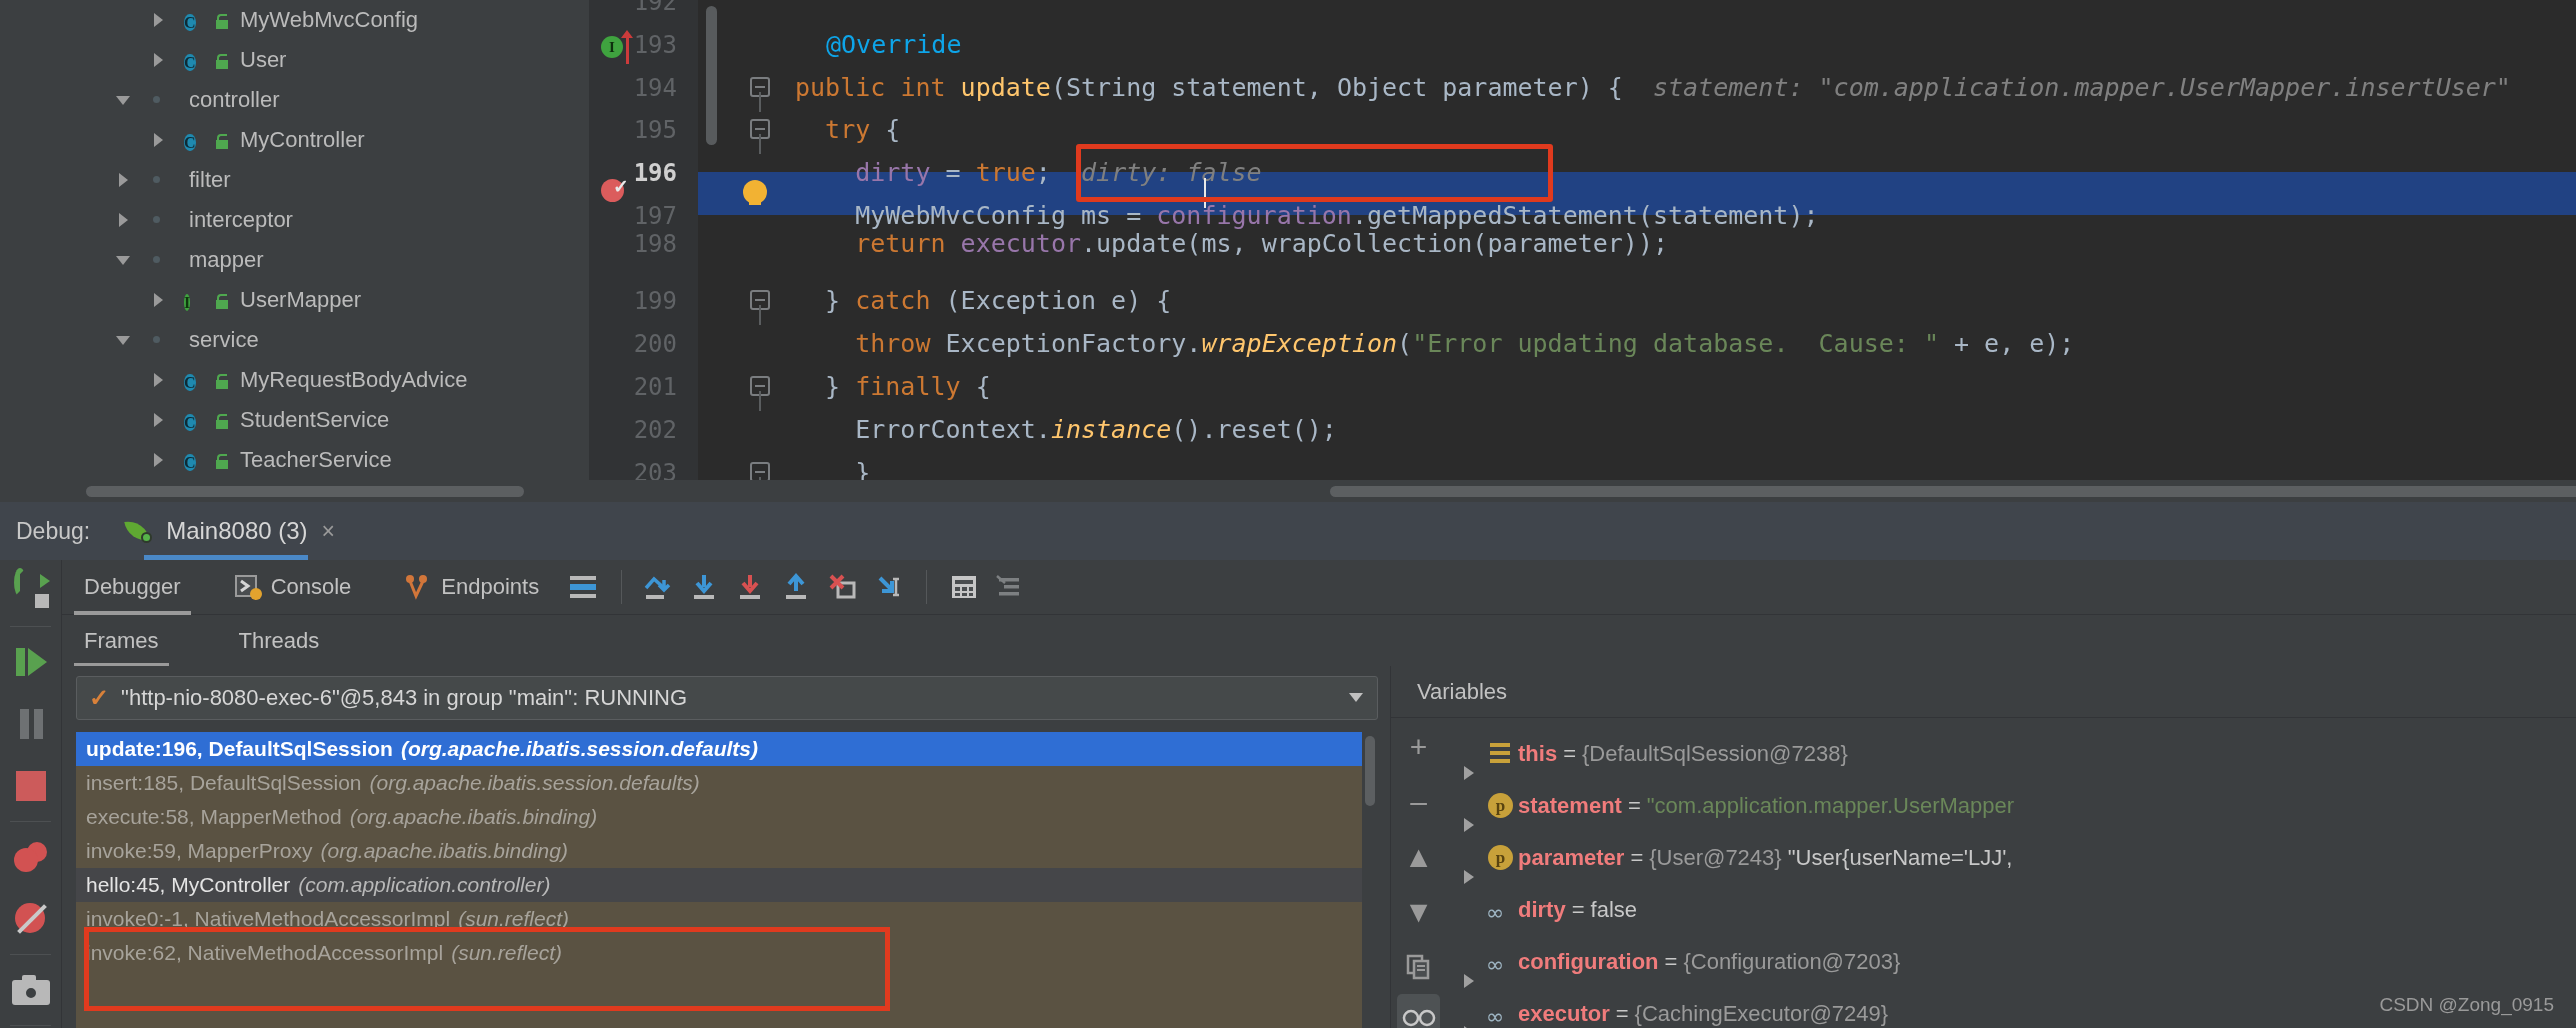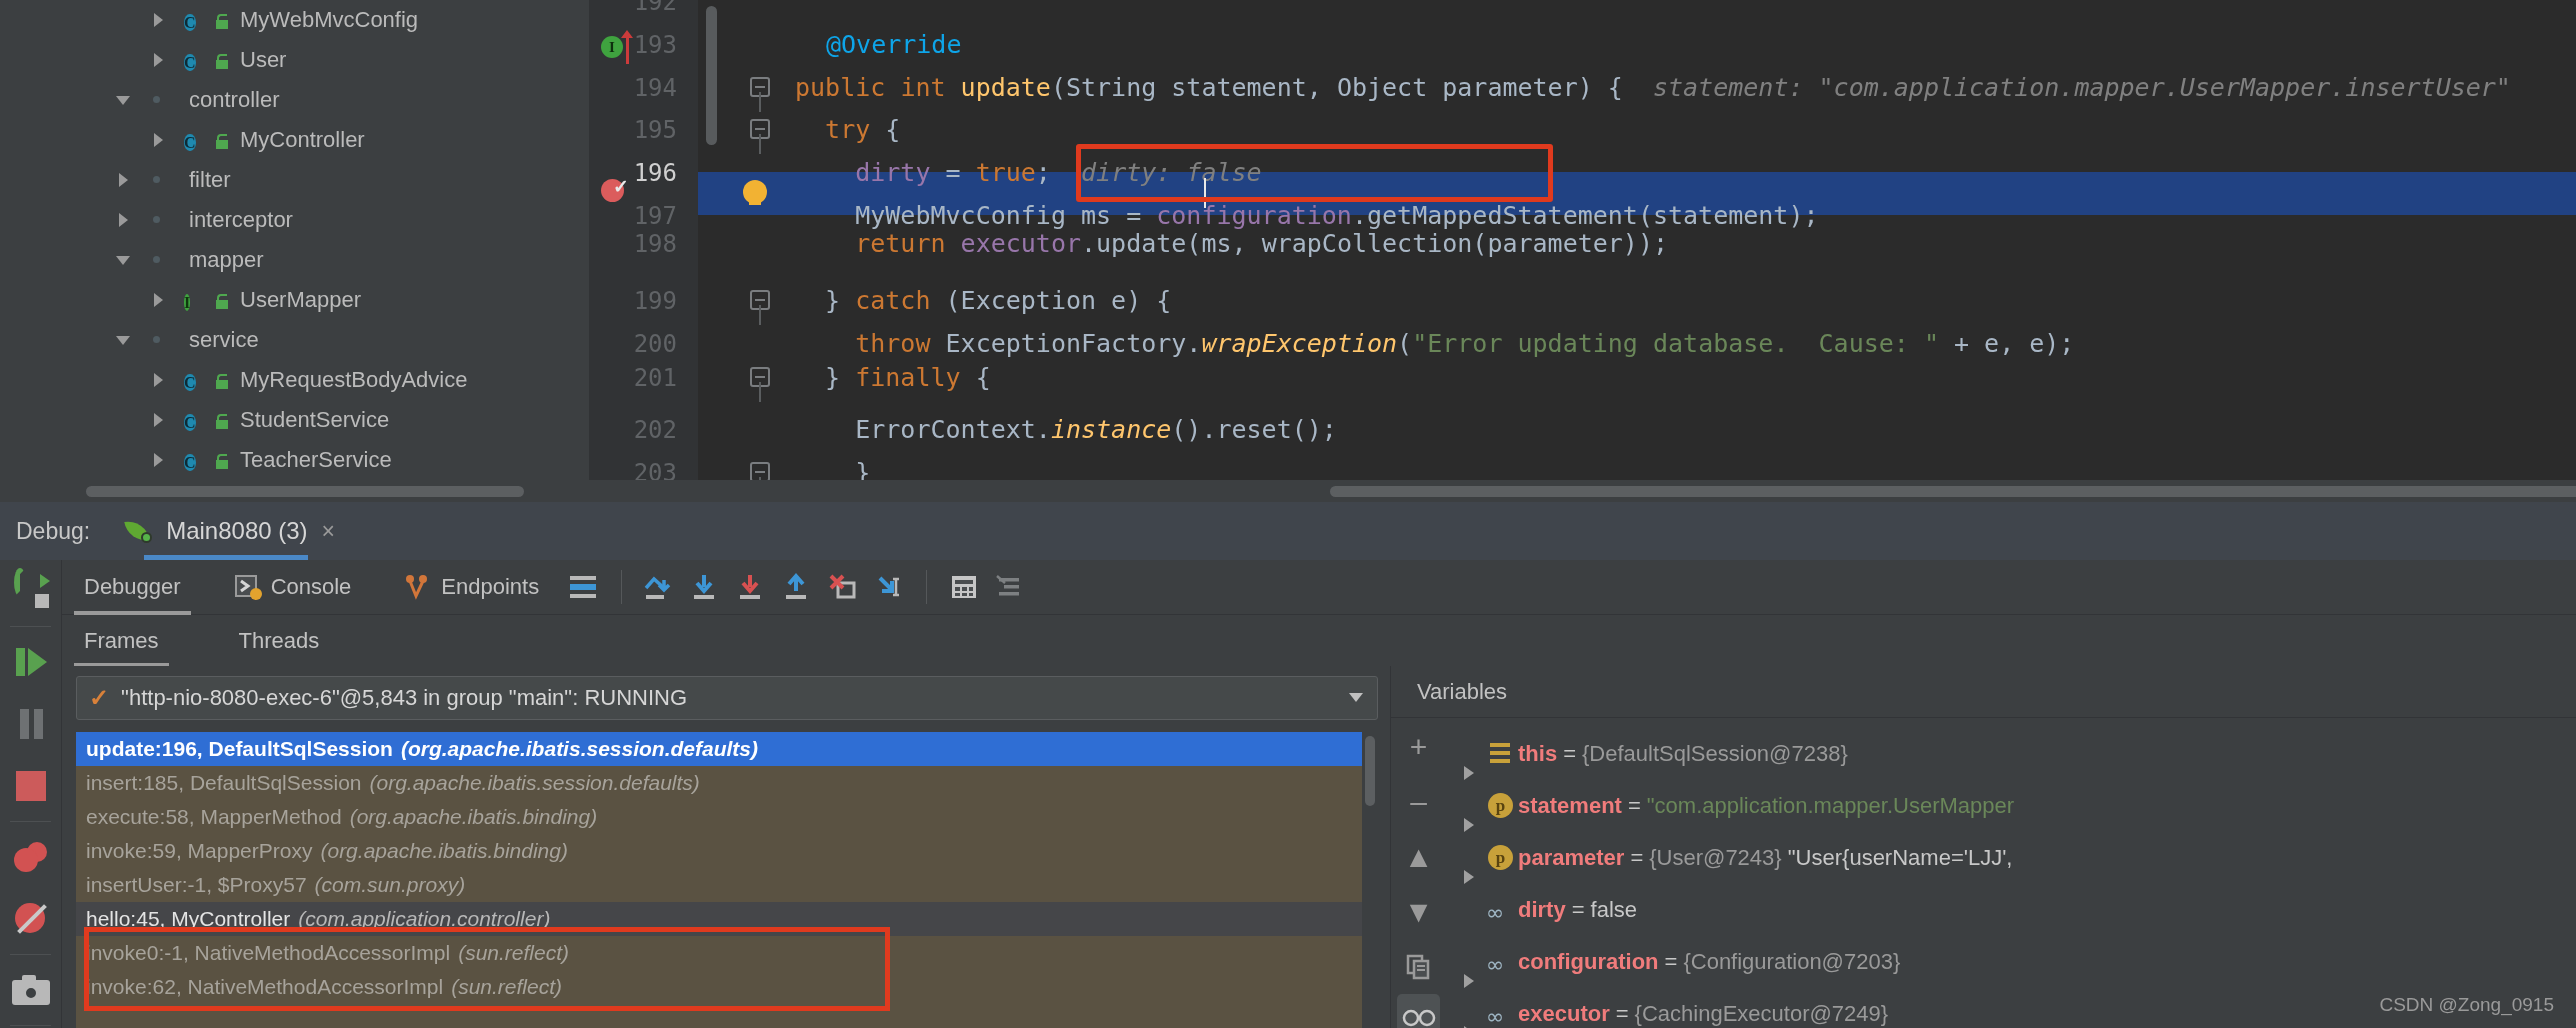--- a/index.html
+++ b/index.html
@@ -65,21 +65,21 @@
 
   
   .editor{flex:1;height:502px;background:#2b2b2b;position:relative;overflow:hidden;}
   .gutter-bg{position:absolute;left:0;top:0;width:109px;height:502px;background:#313335;}
   .code-line{
     position:absolute;left:0;right:0;height:43px;display:flex;align-items:center;
     font-family:"DejaVu Sans Mono", monospace;font-size:25px;white-space:pre;
   }
   .lnum{width:88px;text-align:right;color:#606366;font-size:24px;flex:0 0 88px;
         font-family:"DejaVu Sans Mono", monospace;}
-  .lnum.cur{color:#d0d0d0;font-weight:normal;}
+  .lnum.cur{color:#d0d0d0;font-weight:bold;}
   .gut-ic{width:55px;flex:0 0 55px;position:relative;height:43px;}
   .fold{width:55px;flex:0 0 55px;position:relative;height:43px;}
   .fold .fm{
     position:absolute;left:18px;top:11px;width:20px;height:20px;
     border:2px solid #7a7d80;border-radius:3px;
   }
   .fold .fm::after{content:"";position:absolute;left:3px;top:7px;width:10px;height:2px;background:#7a7d80;}
   .fold .fline{position:absolute;left:27px;top:26px;width:2px;height:20px;background:#5a5d5f;}
   .codetxt{padding-left:8px;}
 
@@ -358,21 +358,21 @@
       <div id="code-lines">
           <div class="code-line" style="top: -20px;"><span class="lnum">192</span><span class="gut-ic"></span><span class="fold"></span><span class="codetxt"></span></div>
           <div class="code-line" style="top: 23px;"><span class="lnum">193</span><span class="gut-ic"></span><span class="fold"></span><span class="codetxt"><span class="ann">@Override</span></span></div>
           <div class="code-line" style="top: 66px;"><span class="lnum">194</span><span class="gut-ic"></span><span class="fold"><span class="fm"></span><span class="fline"></span></span><span class="codetxt"><span class="kw">public</span> <span class="kw">int</span> <span class="fn">update</span><span class="plain">(String statement, Object parameter) {</span>  <span class="hint">statement: "com.application.mapper.UserMapper.insertUser"</span></span></div>
           <div class="code-line" style="top: 108px;"><span class="lnum">195</span><span class="gut-ic"></span><span class="fold"><span class="fm"></span><span class="fline"></span></span><span class="codetxt">  <span class="kw">try</span> <span class="plain">{</span></span></div>
           <div class="code-line" style="top: 151px;"><span class="lnum cur">196</span><span class="gut-ic"></span><span class="fold"></span><span class="codetxt">    <span class="fld">dirty</span><span class="plain"> = </span><span class="kw">true</span><span class="plain">;</span>  <span class="hint">dirty: false</span></span></div>
           <div class="code-line" style="top: 194px;"><span class="lnum">197</span><span class="gut-ic"></span><span class="fold"></span><span class="codetxt">    <span class="plain">MyWebMvcConfig ms = </span><span class="fld">configuration</span><span class="plain">.getMappedStatement(statement);</span></span></div>
           <div class="code-line" style="top: 222px;"><span class="lnum">198</span><span class="gut-ic"></span><span class="fold"></span><span class="codetxt">    <span class="kw">return</span> <span class="fld">executor</span><span class="plain">.update(ms, wrapCollection(parameter));</span></span></div>
           <div class="code-line" style="top: 279px;"><span class="lnum">199</span><span class="gut-ic"></span><span class="fold"><span class="fm"></span><span class="fline"></span></span><span class="codetxt">  <span class="plain">} </span><span class="kw">catch</span> <span class="plain">(Exception e) {</span></span></div>
           <div class="code-line" style="top: 322px;"><span class="lnum">200</span><span class="gut-ic"></span><span class="fold"></span><span class="codetxt">    <span class="kw">throw</span> <span class="plain">ExceptionFactory.</span><span class="fn" style="font-style:italic">wrapException</span><span class="plain">(</span><span class="str">"Error updating database.  Cause: "</span><span class="plain"> + e, e);</span></span></div>
-          <div class="code-line" style="top: 356px;"><span class="lnum">201</span><span class="gut-ic"></span><span class="fold"><span class="fm"></span><span class="fline"></span></span><span class="codetxt">  <span class="plain">} </span><span class="kw">finally</span> <span class="plain">{</span></span></div>
+          <div class="code-line" style="top: 365px;"><span class="lnum">201</span><span class="gut-ic"></span><span class="fold"><span class="fm"></span><span class="fline"></span></span><span class="codetxt">  <span class="plain">} </span><span class="kw">finally</span> <span class="plain">{</span></span></div>
           <div class="code-line" style="top: 408px;"><span class="lnum">202</span><span class="gut-ic"></span><span class="fold"></span><span class="codetxt">    <span class="plain">ErrorContext.</span><span class="fn" style="font-style:italic">instance</span><span class="plain">().reset();</span></span></div>
           <div class="code-line" style="top: 451px;"><span class="lnum">203</span><span class="gut-ic"></span><span class="fold"><span class="fm"></span><span class="fline"></span></span><span class="codetxt">    <span class="plain">}</span></span></div>
           <div class="code-line" style="top: 493px;"><span class="lnum">204</span><span class="gut-ic"></span><span class="fold"></span><span class="codetxt"></span></div>
         </div>
 
       <div class="runmark" style="top:36px;">I</div>
       <div class="runarrow" style="top:36px;"></div>
       <div class="bp" style="top:179px;"></div>
       <div class="bp-check" style="top:175px;">✓</div>
       <div class="bulb" style="left:154px;top:180px;"></div>
@@ -574,24 +574,20 @@
                   <span>insert:185, DefaultSqlSession</span>
                   <span class="frame-pkg">(org.apache.ibatis.session.defaults)</span>
                 </div>
                 <div class="frame-row">
                   <span>execute:58, MapperMethod</span>
                   <span class="frame-pkg">(org.apache.ibatis.binding)</span>
                 </div>
                 <div class="frame-row">
                   <span>invoke:59, MapperProxy</span>
                   <span class="frame-pkg">(org.apache.ibatis.binding)</span>
-                </div>
-                <div class="frame-row">
-                  <span>insertUser:-1, $Proxy57</span>
-                  <span class="frame-pkg">(com.sun.proxy)</span>
                 </div>
                 <div class="frame-row dark">
                   <span>hello:45, MyController</span>
                   <span class="frame-pkg">(com.application.controller)</span>
                 </div>
                 <div class="frame-row">
                   <span>invoke0:-1, NativeMethodAccessorImpl</span>
                   <span class="frame-pkg">(sun.reflect)</span>
                 </div>
                 <div class="frame-row">

